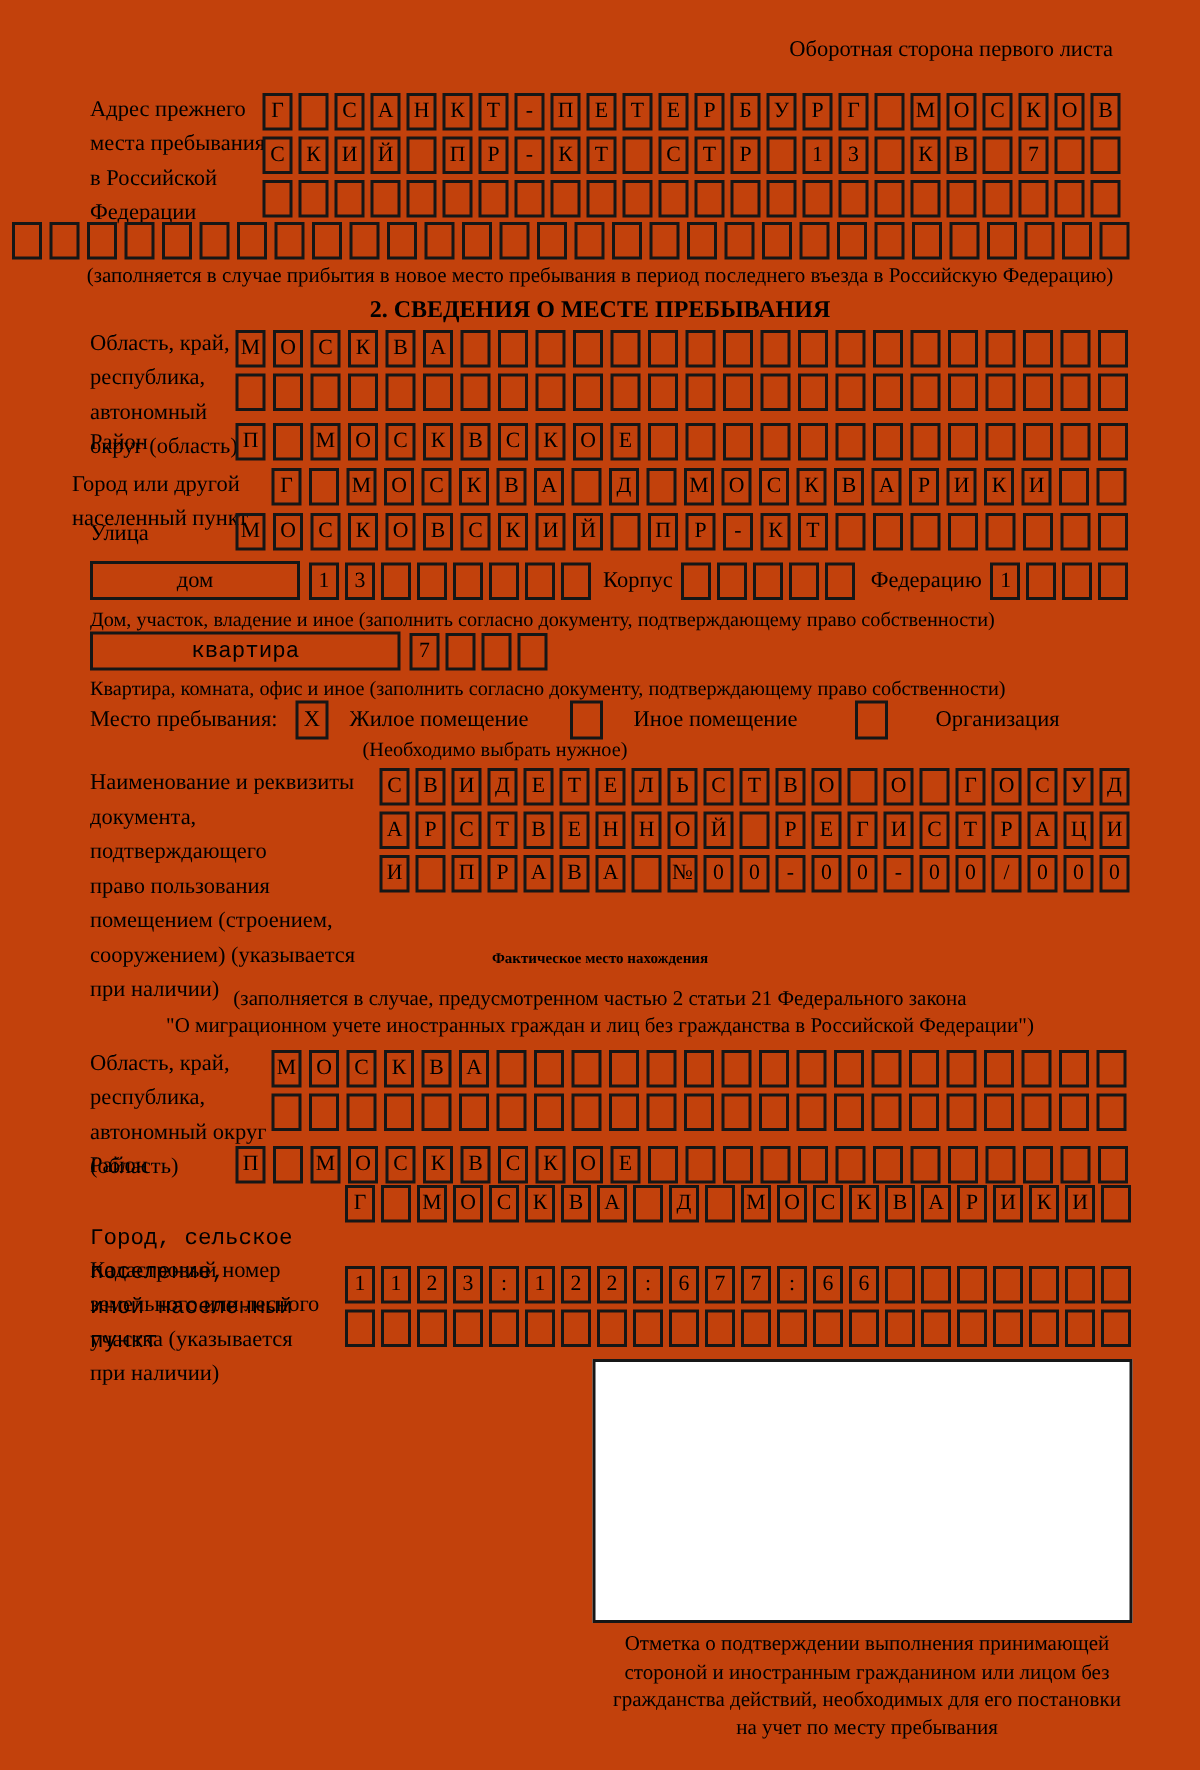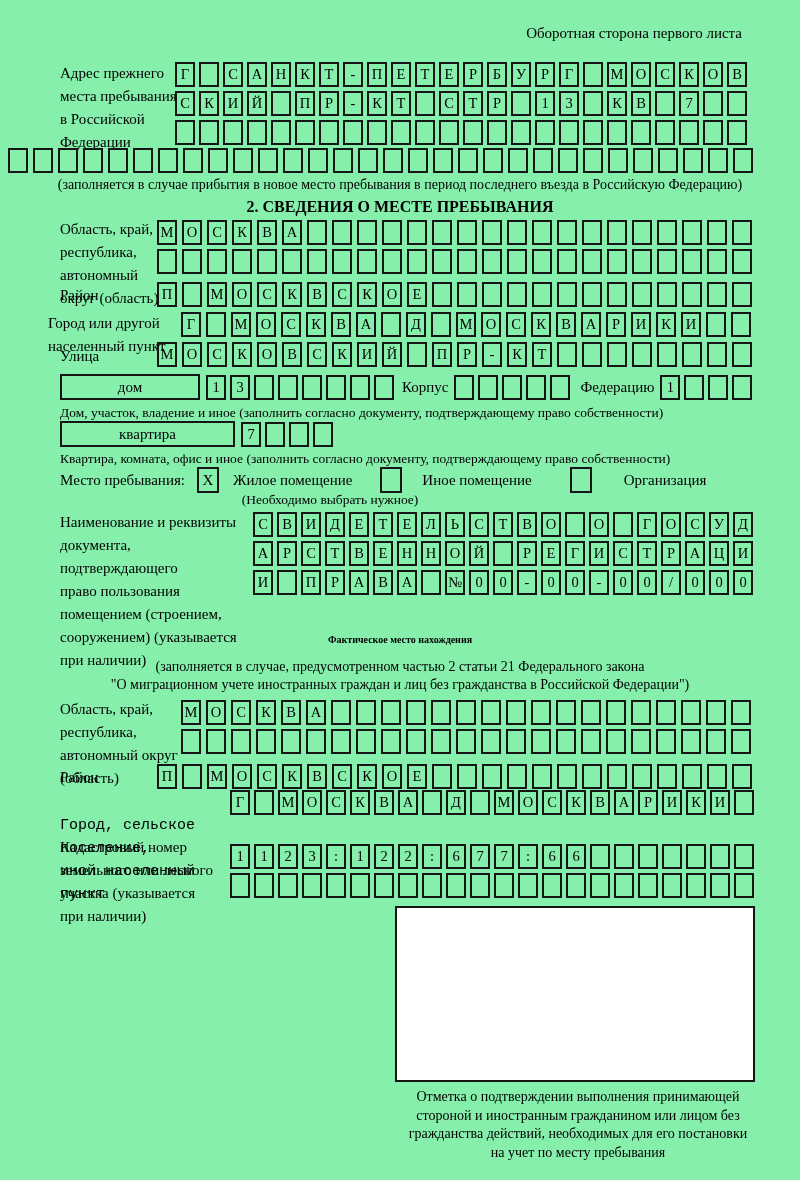--- a/index.html
+++ b/index.html
@@ -1,17 +1,17 @@
 <!DOCTYPE html>
 <html><head>
 <meta charset="utf-8">
 <style>
   html,body{margin:0;padding:0;background:#fff;}
   body{font-family:"Liberation Serif","DejaVu Serif",serif;color:#000;}
-  .page{position:relative;width:800px;height:1180px;background:#86efac;overflow:hidden;}
+  .page{position:relative;width:800px;height:1180px;background:#c2410c;overflow:hidden;}
   .abs{position:absolute;}
   .lbl{font-size:15px;line-height:23px;}
   .cellrow{position:absolute;display:flex;}
   .g4{gap:4px;} .g5{gap:5px;}
   .cell{flex:none;width:20px;height:25px;border:2px solid #161616;box-sizing:border-box;
         display:inline-flex;align-items:center;justify-content:center;
         font-size:14.5px;line-height:1;}
   .center{left:0;width:800px;text-align:center;}
   .note{font-size:14px;}
   .sect-title{font-size:16px;font-weight:bold;}
@@ -305,21 +305,21 @@
     <span class="cellrow g4" style="position:static;margin-left:6px;">
         <span class="cell">1</span>
         <span class="cell"></span>
         <span class="cell"></span>
         <span class="cell"></span>
       </span>
   </div>
   <div class="abs cap" style="left:60px;top:405px;">Дом, участок, владение и иное (заполнить согласно документу, подтверждающему право собственности)</div>
 
   <div class="abs inline-row" style="left:60px;top:421px;">
-    <span class="bigbox" style="width:175px;height:26px;">квартира</span>
+    <span class="bigbox" style="width:207px;height:26px;font-family:Liberation Mono, monospace;">квартира</span>
     <span class="cellrow g4" style="position:static;margin-left:6px;">
         <span class="cell">7</span>
         <span class="cell"></span>
         <span class="cell"></span>
         <span class="cell"></span>
       </span>
   </div>
   <div class="abs cap" style="left:60px;top:451px;">Квартира, комната, офис и иное (заполнить согласно документу, подтверждающему право собственности)</div>
 
   <div class="abs inline-row" style="left:60px;top:467px;">

